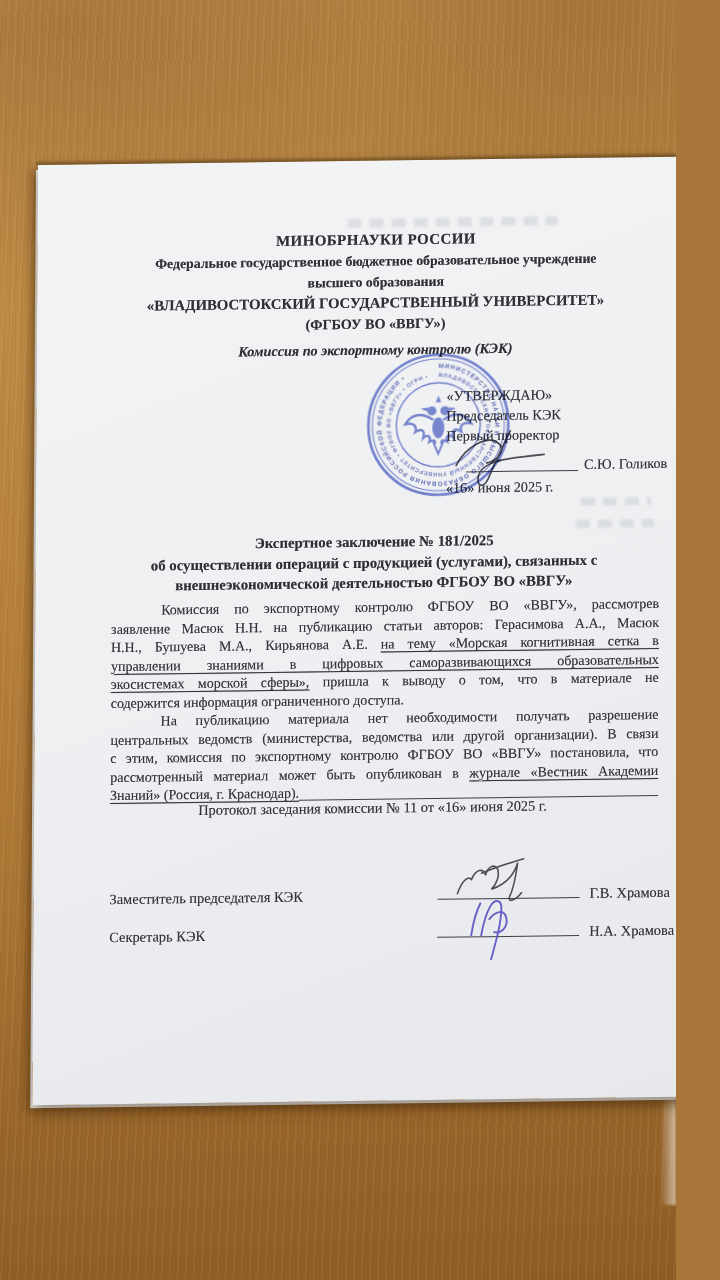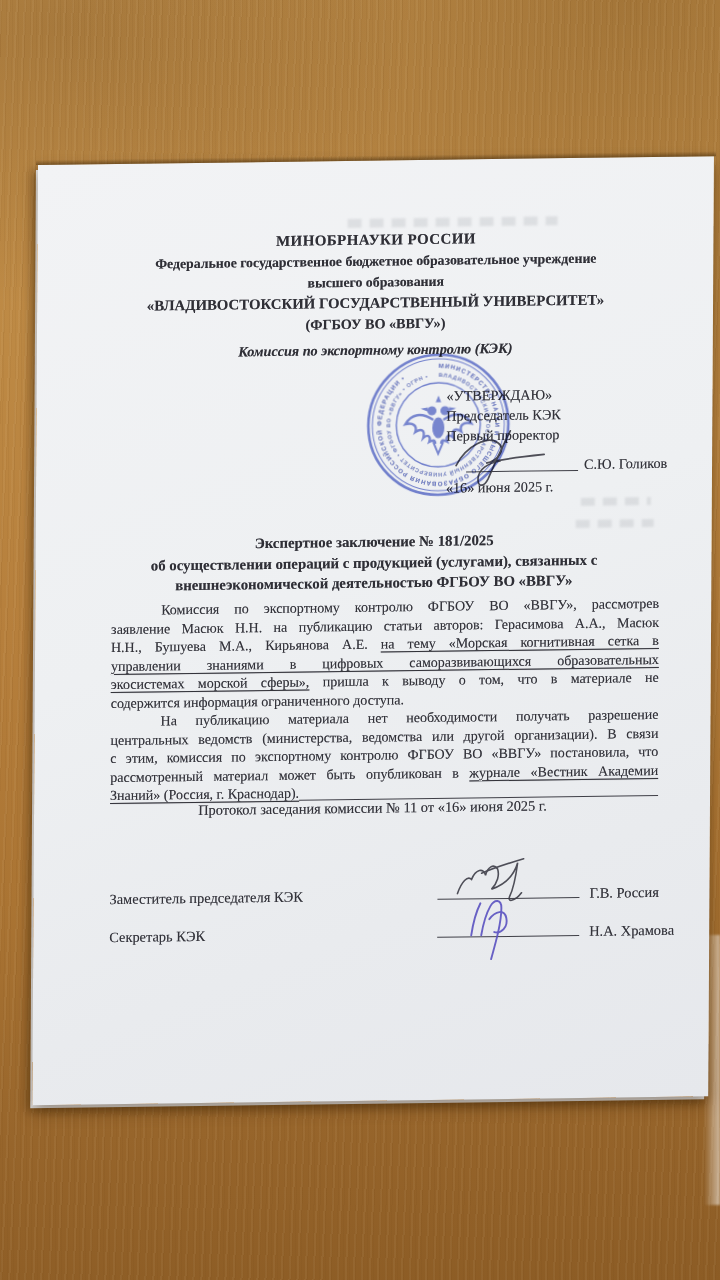--- a/index.html
+++ b/index.html
@@ -1,18 +1,18 @@
 <!DOCTYPE html>
 <html lang="ru"><head>
 <meta charset="utf-8">
 <style>
   html,body{margin:0;padding:0;}
   body{width:720px;height:1280px;overflow:hidden;background:#a9763a;
        font-family:"Liberation Serif","DejaVu Serif",serif;}
-  .scene{position:relative;width:720px;height:1280px;overflow:hidden;}
+  .scene{position:relative;width:640px;height:1280px;overflow:hidden;padding-left:36px;}
 
   
   .desk{position:absolute;inset:0;
     background:
       repeating-linear-gradient(92.5deg, rgba(255,236,200,.055) 0 2px, rgba(122,74,20,.07) 2px 3px, rgba(0,0,0,0) 3px 8px),
       repeating-linear-gradient(90.5deg, rgba(92,52,10,.05) 0 1px, rgba(0,0,0,0) 1px 6px),
       radial-gradient(130% 55% at 88% 0%, rgba(84,50,8,.28), rgba(0,0,0,0) 62%),
       radial-gradient(90% 40% at 8% 2%, rgba(70,40,6,.22), rgba(0,0,0,0) 55%),
       linear-gradient(176deg,#c2904c 0%,#bd8944 26%,#b67f3c 48%,#aa7433 68%,#97652b 86%,#8c5c25 100%);
   }
@@ -177,21 +177,21 @@
 
     <div class="sigrow" style="top:722px;">
       <span class="role">Заместитель председателя КЭК</span>
       <span class="rule"></span>
       <svg class="petruk-sig" width="110" height="52" viewBox="0 0 110 52">
         <g fill="none" stroke="#3e3e48" stroke-width="1.6" stroke-linecap="round" opacity="0.9">
           <path d="M6 42 C10 30 16 24 20 28 C24 18 32 16 34 24 C36 16 42 12 46 18 C48 24 46 32 40 38 C52 34 62 26 66 12 C64 28 62 38 58 46 C56 52 64 50 70 42"></path>
           <path d="M30 22 C44 16 58 12 72 8"></path>
         </g>
       </svg>
-      <span class="name">Г.В. Россия</span>
+      <span class="name">Г.В. Храмова</span>
     </div>
 
     <div class="sigrow" style="top:760px;">
       <span class="role">Секретарь КЭК</span>
       <span class="rule"></span>
       <svg class="khramova-sig" width="64" height="76" viewBox="0 0 64 76">
         <g fill="none" stroke="#5a52c0" stroke-width="1.9" stroke-linecap="round" opacity="0.9">
           <path d="M10 44 C12 30 15 20 19 12"></path>
           <path d="M20 44 C22 32 25 22 29 15 C33 8 40 8 40 17 C40 32 35 50 30 68"></path>
           <path d="M28 28 C34 20 43 18 45 27 C47 36 40 43 33 41"></path>

